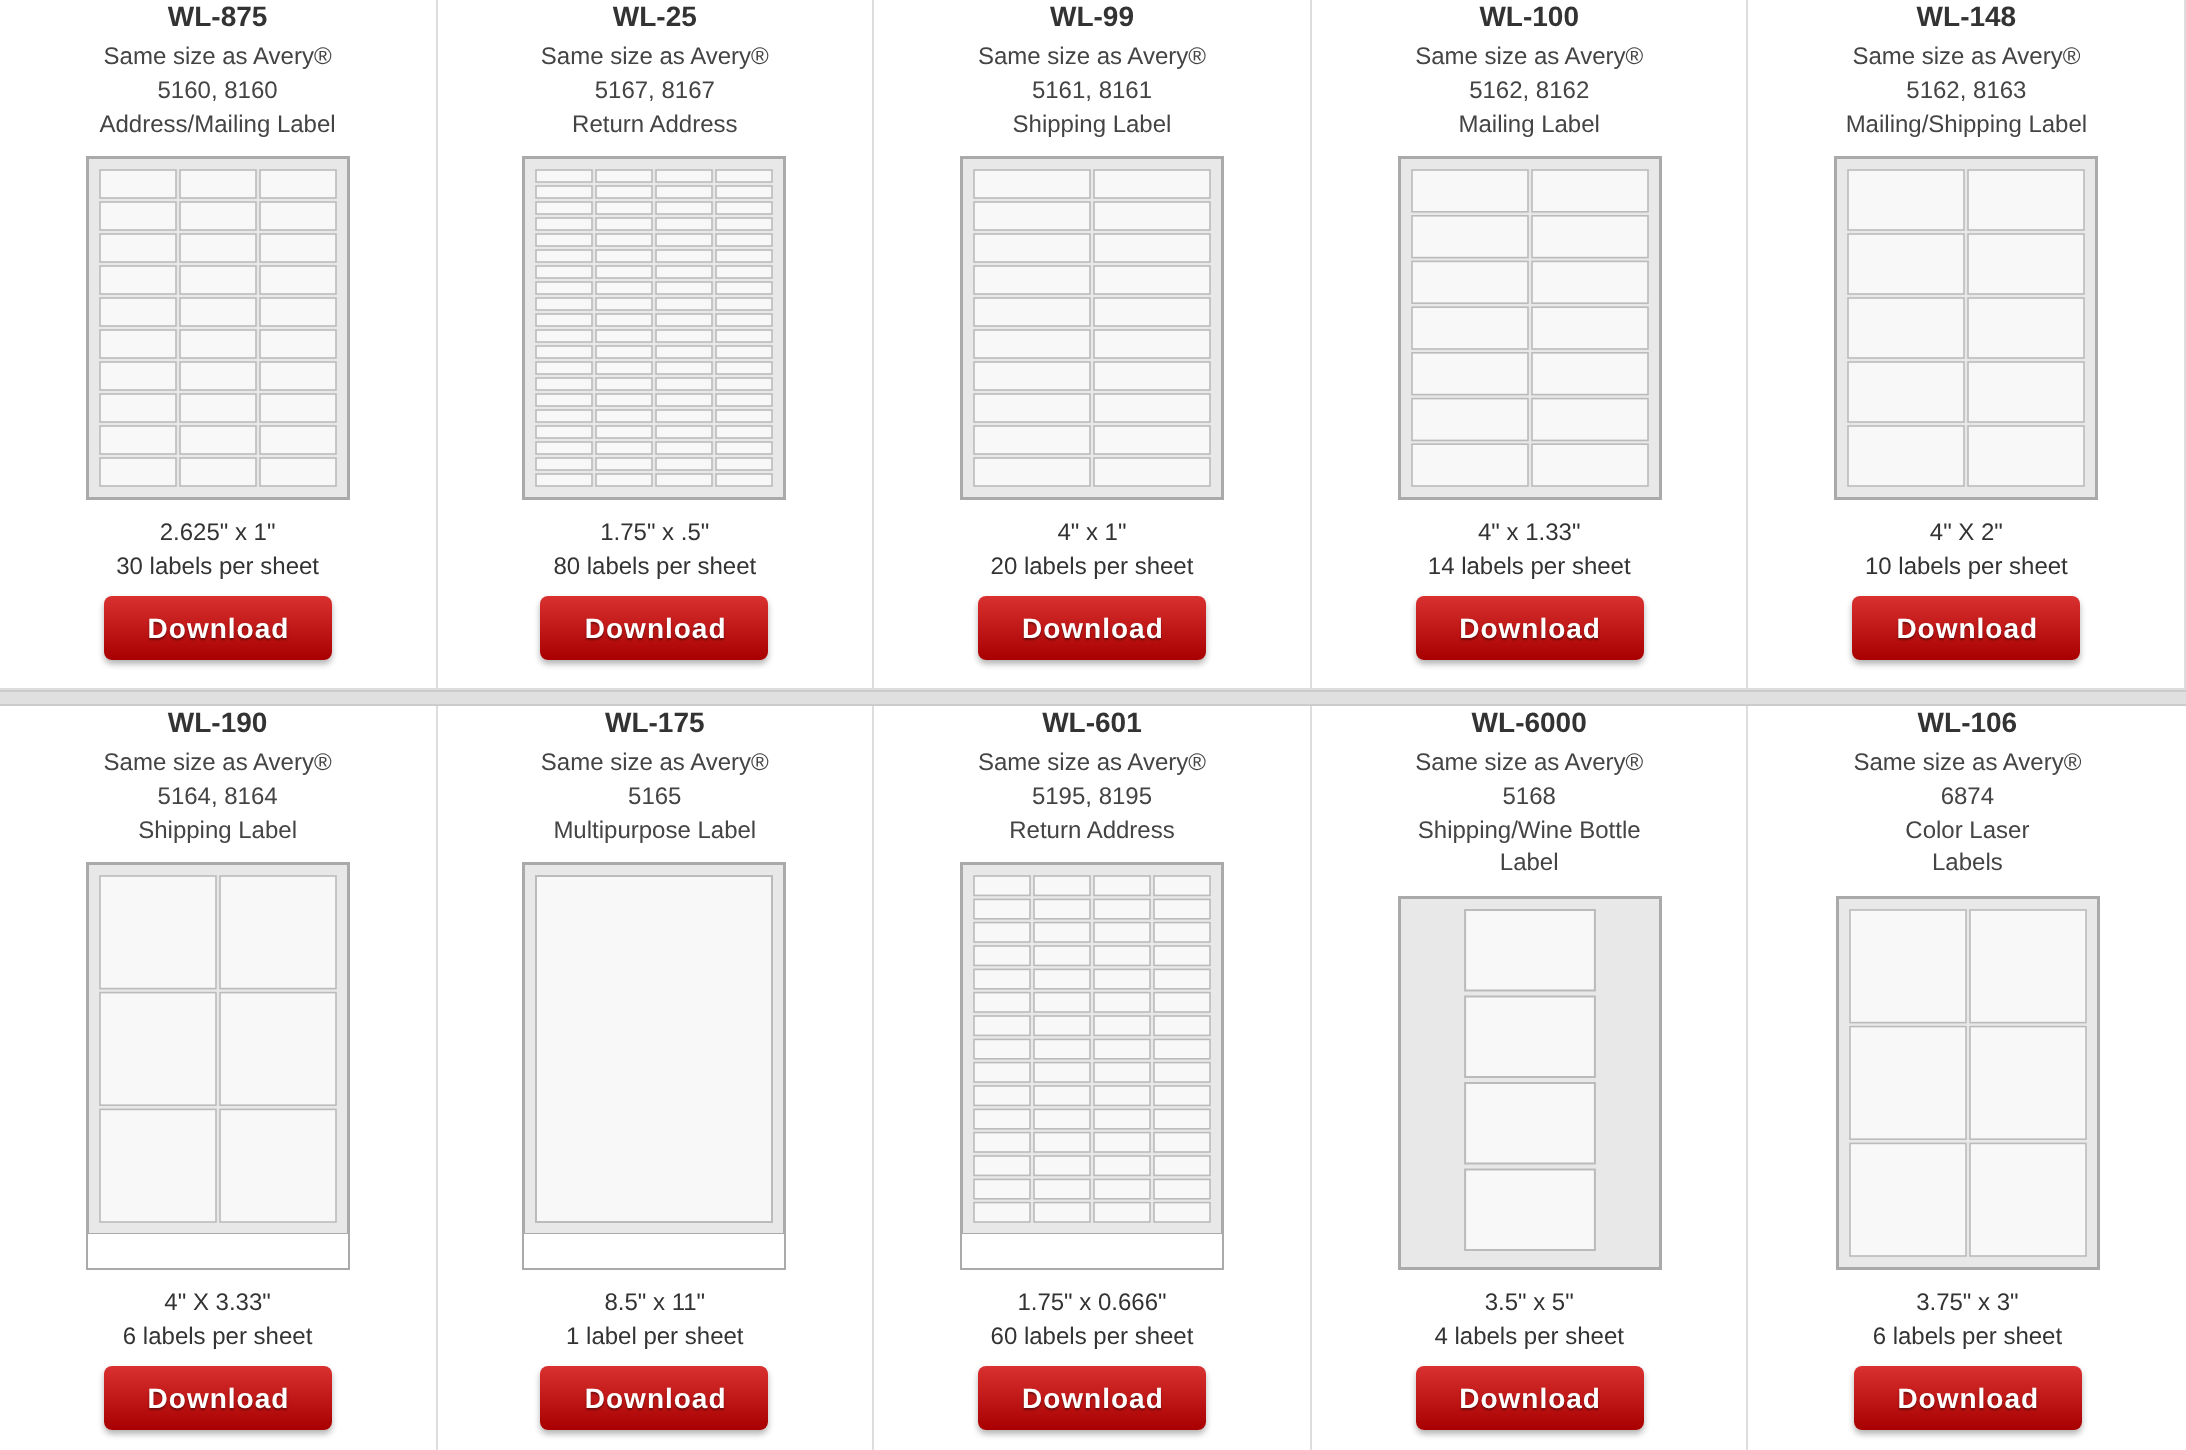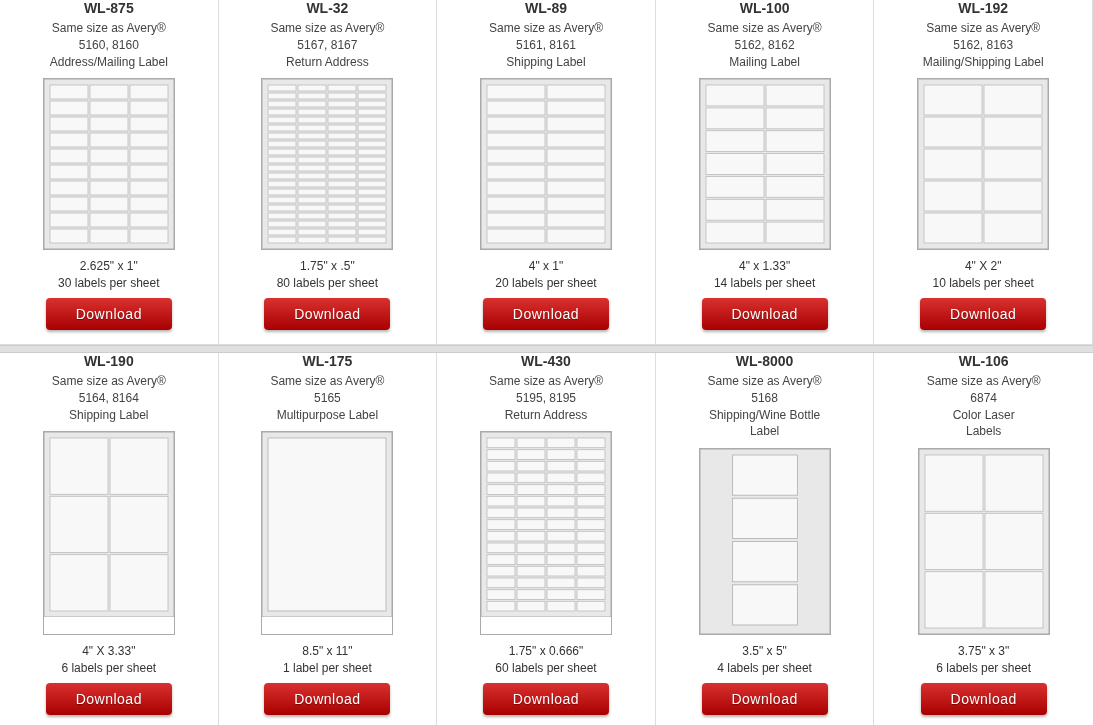--- a/index.html
+++ b/index.html
@@ -62,25 +62,25 @@
       margin-bottom: 6px;
       line-height: 1.4;
     }
     .download-btn {
       background: linear-gradient(to bottom, #d93030, #a80000);
       color: #fff;
       border: none;
       border-radius: 4px;
       padding: 8px 22px;
       font-size: 14px;
-      font-weight: normal;
+      font-weight: bold;
       cursor: pointer;
       text-shadow: 0 1px 1px rgba(0,0,0,0.4);
       box-shadow: 0 2px 3px rgba(0,0,0,0.3);
-      width: 126px;
+      width: 114px;
       letter-spacing: 0.5px;
     }
 
     
     svg.label-sheet {
       display: block;
     }
   </style>
 </head>
 <body>
@@ -121,21 +121,21 @@
           <rect x="86.0" y="134.0" width="38.0" height="14.0" fill="#f8f8f8" stroke="#bbb" stroke-width="0.8"></rect>
           <rect x="6.0" y="150.0" width="38.0" height="14.0" fill="#f8f8f8" stroke="#bbb" stroke-width="0.8"></rect>
           <rect x="46.0" y="150.0" width="38.0" height="14.0" fill="#f8f8f8" stroke="#bbb" stroke-width="0.8"></rect>
           <rect x="86.0" y="150.0" width="38.0" height="14.0" fill="#f8f8f8" stroke="#bbb" stroke-width="0.8"></rect>
   </svg>
       </div>
       <div class="card-size">2.625" x 1"<br>30 labels per sheet</div>
       <button class="download-btn">Download</button>
     </div>
     <div class="card">
-      <div class="card-title">WL-32</div>
+      <div class="card-title">WL-25</div>
       <div class="card-subtitle">Same size as Avery®<br>5167, 8167<br>Return Address</div>
       <div class="label-preview">
         <svg width="130" height="170" viewBox="0 0 130 170" xmlns="http://www.w3.org/2000/svg" class="label-sheet">
     <rect width="130" height="170" fill="#e8e8e8" stroke="#aaa" stroke-width="1"></rect>
     <rect x="6.0" y="6.0" width="28.0" height="6.0" fill="#f8f8f8" stroke="#bbb" stroke-width="0.8"></rect>
           <rect x="36.0" y="6.0" width="28.0" height="6.0" fill="#f8f8f8" stroke="#bbb" stroke-width="0.8"></rect>
           <rect x="66.0" y="6.0" width="28.0" height="6.0" fill="#f8f8f8" stroke="#bbb" stroke-width="0.8"></rect>
           <rect x="96.0" y="6.0" width="28.0" height="6.0" fill="#f8f8f8" stroke="#bbb" stroke-width="0.8"></rect>
           <rect x="6.0" y="14.0" width="28.0" height="6.0" fill="#f8f8f8" stroke="#bbb" stroke-width="0.8"></rect>
           <rect x="36.0" y="14.0" width="28.0" height="6.0" fill="#f8f8f8" stroke="#bbb" stroke-width="0.8"></rect>
@@ -212,21 +212,21 @@
           <rect x="6.0" y="158.0" width="28.0" height="6.0" fill="#f8f8f8" stroke="#bbb" stroke-width="0.8"></rect>
           <rect x="36.0" y="158.0" width="28.0" height="6.0" fill="#f8f8f8" stroke="#bbb" stroke-width="0.8"></rect>
           <rect x="66.0" y="158.0" width="28.0" height="6.0" fill="#f8f8f8" stroke="#bbb" stroke-width="0.8"></rect>
           <rect x="96.0" y="158.0" width="28.0" height="6.0" fill="#f8f8f8" stroke="#bbb" stroke-width="0.8"></rect>
   </svg>
       </div>
       <div class="card-size">1.75" x .5"<br>80 labels per sheet</div>
       <button class="download-btn">Download</button>
     </div>
     <div class="card">
-      <div class="card-title">WL-89</div>
+      <div class="card-title">WL-99</div>
       <div class="card-subtitle">Same size as Avery®<br>5161, 8161<br>Shipping Label</div>
       <div class="label-preview">
         <svg width="130" height="170" viewBox="0 0 130 170" xmlns="http://www.w3.org/2000/svg" class="label-sheet">
     <rect width="130" height="170" fill="#e8e8e8" stroke="#aaa" stroke-width="1"></rect>
     <rect x="6.0" y="6.0" width="58.0" height="14.0" fill="#f8f8f8" stroke="#bbb" stroke-width="0.8"></rect>
           <rect x="66.0" y="6.0" width="58.0" height="14.0" fill="#f8f8f8" stroke="#bbb" stroke-width="0.8"></rect>
           <rect x="6.0" y="22.0" width="58.0" height="14.0" fill="#f8f8f8" stroke="#bbb" stroke-width="0.8"></rect>
           <rect x="66.0" y="22.0" width="58.0" height="14.0" fill="#f8f8f8" stroke="#bbb" stroke-width="0.8"></rect>
           <rect x="6.0" y="38.0" width="58.0" height="14.0" fill="#f8f8f8" stroke="#bbb" stroke-width="0.8"></rect>
           <rect x="66.0" y="38.0" width="58.0" height="14.0" fill="#f8f8f8" stroke="#bbb" stroke-width="0.8"></rect>
@@ -268,21 +268,21 @@
           <rect x="6.0" y="120.3" width="58.0" height="20.9" fill="#f8f8f8" stroke="#bbb" stroke-width="0.8"></rect>
           <rect x="66.0" y="120.3" width="58.0" height="20.9" fill="#f8f8f8" stroke="#bbb" stroke-width="0.8"></rect>
           <rect x="6.0" y="143.1" width="58.0" height="20.9" fill="#f8f8f8" stroke="#bbb" stroke-width="0.8"></rect>
           <rect x="66.0" y="143.1" width="58.0" height="20.9" fill="#f8f8f8" stroke="#bbb" stroke-width="0.8"></rect>
   </svg>
       </div>
       <div class="card-size">4" x 1.33"<br>14 labels per sheet</div>
       <button class="download-btn">Download</button>
     </div>
     <div class="card">
-      <div class="card-title">WL-192</div>
+      <div class="card-title">WL-148</div>
       <div class="card-subtitle">Same size as Avery®<br>5162, 8163<br>Mailing/Shipping Label</div>
       <div class="label-preview">
         <svg width="130" height="170" viewBox="0 0 130 170" xmlns="http://www.w3.org/2000/svg" class="label-sheet">
     <rect width="130" height="170" fill="#e8e8e8" stroke="#aaa" stroke-width="1"></rect>
     <rect x="6.0" y="6.0" width="58.0" height="30.0" fill="#f8f8f8" stroke="#bbb" stroke-width="0.8"></rect>
           <rect x="66.0" y="6.0" width="58.0" height="30.0" fill="#f8f8f8" stroke="#bbb" stroke-width="0.8"></rect>
           <rect x="6.0" y="38.0" width="58.0" height="30.0" fill="#f8f8f8" stroke="#bbb" stroke-width="0.8"></rect>
           <rect x="66.0" y="38.0" width="58.0" height="30.0" fill="#f8f8f8" stroke="#bbb" stroke-width="0.8"></rect>
           <rect x="6.0" y="70.0" width="58.0" height="30.0" fill="#f8f8f8" stroke="#bbb" stroke-width="0.8"></rect>
           <rect x="66.0" y="70.0" width="58.0" height="30.0" fill="#f8f8f8" stroke="#bbb" stroke-width="0.8"></rect>
@@ -319,21 +319,21 @@
       <div class="label-preview">
         <svg width="130" height="185" viewBox="0 0 130 185" xmlns="http://www.w3.org/2000/svg" class="label-sheet">
     <rect width="130" height="185" fill="#e8e8e8" stroke="#aaa" stroke-width="1"></rect>
     <rect x="6" y="6" width="118" height="173" fill="#f8f8f8" stroke="#bbb" stroke-width="1"></rect>
   </svg>
       </div>
       <div class="card-size">8.5" x 11"<br>1 label per sheet</div>
       <button class="download-btn">Download</button>
     </div>
     <div class="card">
-      <div class="card-title">WL-430</div>
+      <div class="card-title">WL-601</div>
       <div class="card-subtitle">Same size as Avery®<br>5195, 8195<br>Return Address</div>
       <div class="label-preview">
         <svg width="130" height="185" viewBox="0 0 130 185" xmlns="http://www.w3.org/2000/svg" class="label-sheet">
     <rect width="130" height="185" fill="#e8e8e8" stroke="#aaa" stroke-width="1"></rect>
     <rect x="6.0" y="6.0" width="28.0" height="9.7" fill="#f8f8f8" stroke="#bbb" stroke-width="0.8"></rect>
           <rect x="36.0" y="6.0" width="28.0" height="9.7" fill="#f8f8f8" stroke="#bbb" stroke-width="0.8"></rect>
           <rect x="66.0" y="6.0" width="28.0" height="9.7" fill="#f8f8f8" stroke="#bbb" stroke-width="0.8"></rect>
           <rect x="96.0" y="6.0" width="28.0" height="9.7" fill="#f8f8f8" stroke="#bbb" stroke-width="0.8"></rect>
           <rect x="6.0" y="17.7" width="28.0" height="9.7" fill="#f8f8f8" stroke="#bbb" stroke-width="0.8"></rect>
           <rect x="36.0" y="17.7" width="28.0" height="9.7" fill="#f8f8f8" stroke="#bbb" stroke-width="0.8"></rect>
@@ -390,21 +390,21 @@
           <rect x="6.0" y="169.3" width="28.0" height="9.7" fill="#f8f8f8" stroke="#bbb" stroke-width="0.8"></rect>
           <rect x="36.0" y="169.3" width="28.0" height="9.7" fill="#f8f8f8" stroke="#bbb" stroke-width="0.8"></rect>
           <rect x="66.0" y="169.3" width="28.0" height="9.7" fill="#f8f8f8" stroke="#bbb" stroke-width="0.8"></rect>
           <rect x="96.0" y="169.3" width="28.0" height="9.7" fill="#f8f8f8" stroke="#bbb" stroke-width="0.8"></rect>
   </svg>
       </div>
       <div class="card-size">1.75" x 0.666"<br>60 labels per sheet</div>
       <button class="download-btn">Download</button>
     </div>
     <div class="card">
-      <div class="card-title">WL-8000</div>
+      <div class="card-title">WL-6000</div>
       <div class="card-subtitle">Same size as Avery®<br>5168<br>Shipping/Wine Bottle<br>Label</div>
       <div class="label-preview">
         <svg width="130" height="185" viewBox="0 0 130 185" xmlns="http://www.w3.org/2000/svg" class="label-sheet">
     <rect width="130" height="185" fill="#e8e8e8" stroke="#aaa" stroke-width="1"></rect>
     <rect x="32.55" y="6" width="64.9" height="40.25" fill="#f8f8f8" stroke="#bbb" stroke-width="1"></rect>
           <rect x="32.55" y="49.25" width="64.9" height="40.25" fill="#f8f8f8" stroke="#bbb" stroke-width="1"></rect>
           <rect x="32.55" y="92.5" width="64.9" height="40.25" fill="#f8f8f8" stroke="#bbb" stroke-width="1"></rect>
           <rect x="32.55" y="135.75" width="64.9" height="40.25" fill="#f8f8f8" stroke="#bbb" stroke-width="1"></rect>
   </svg>
       </div>

